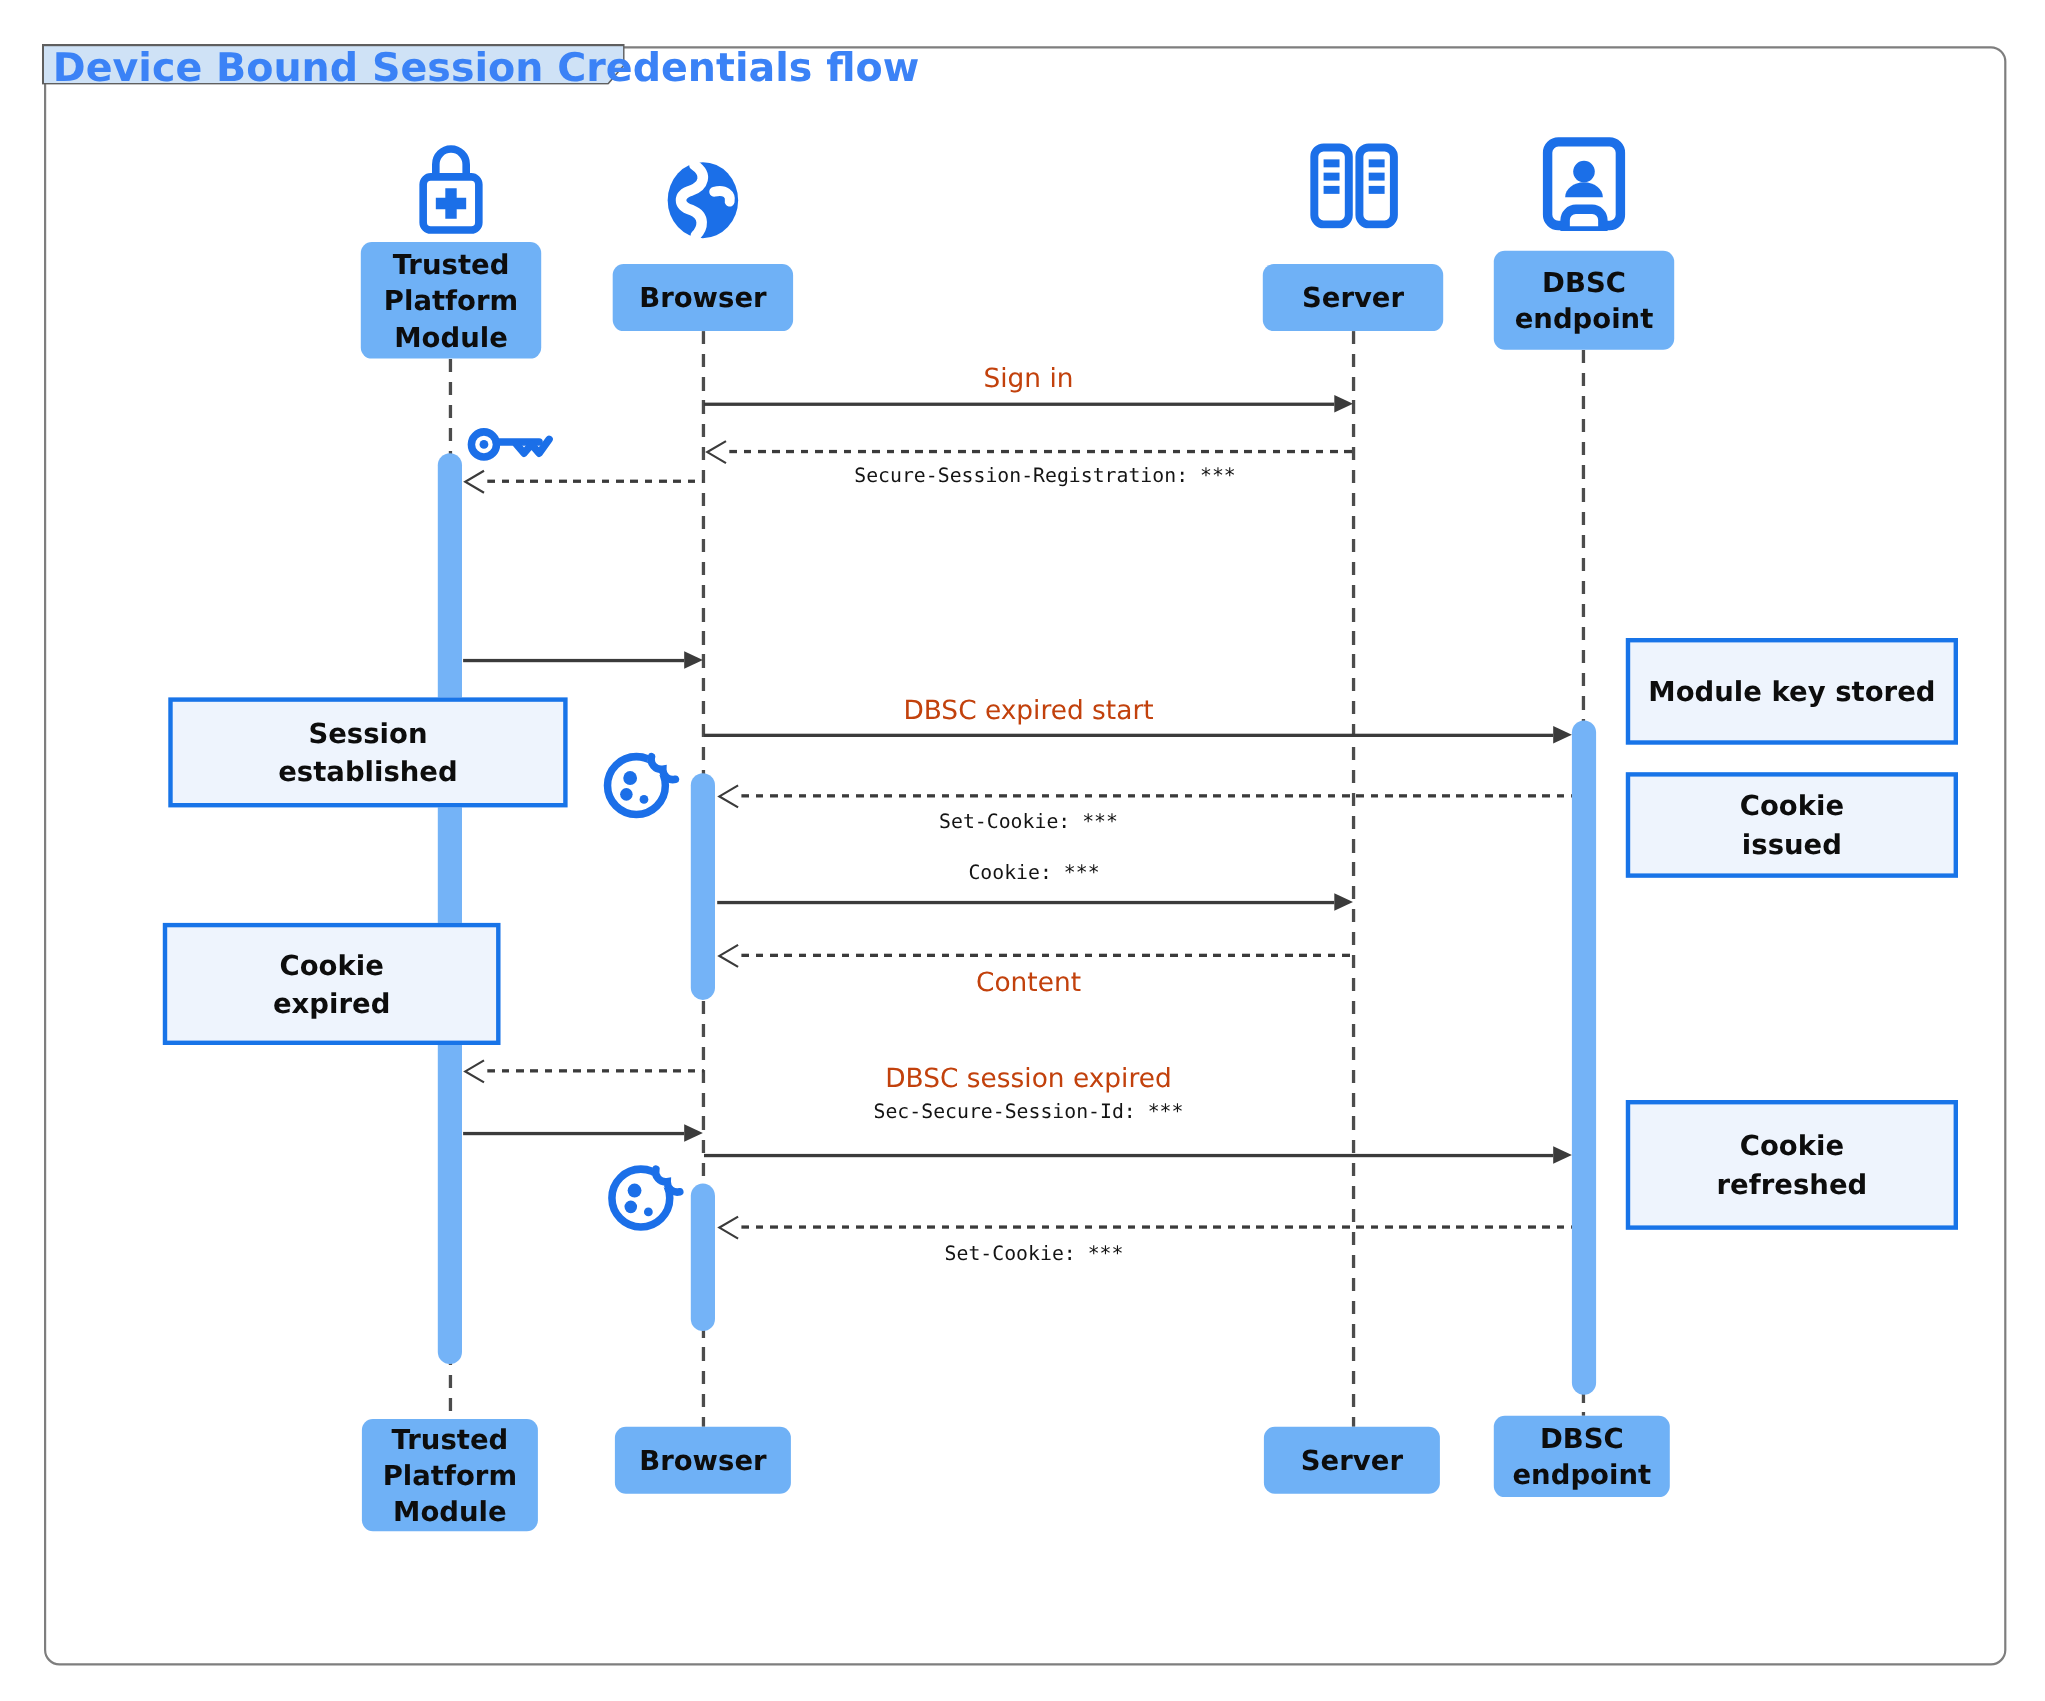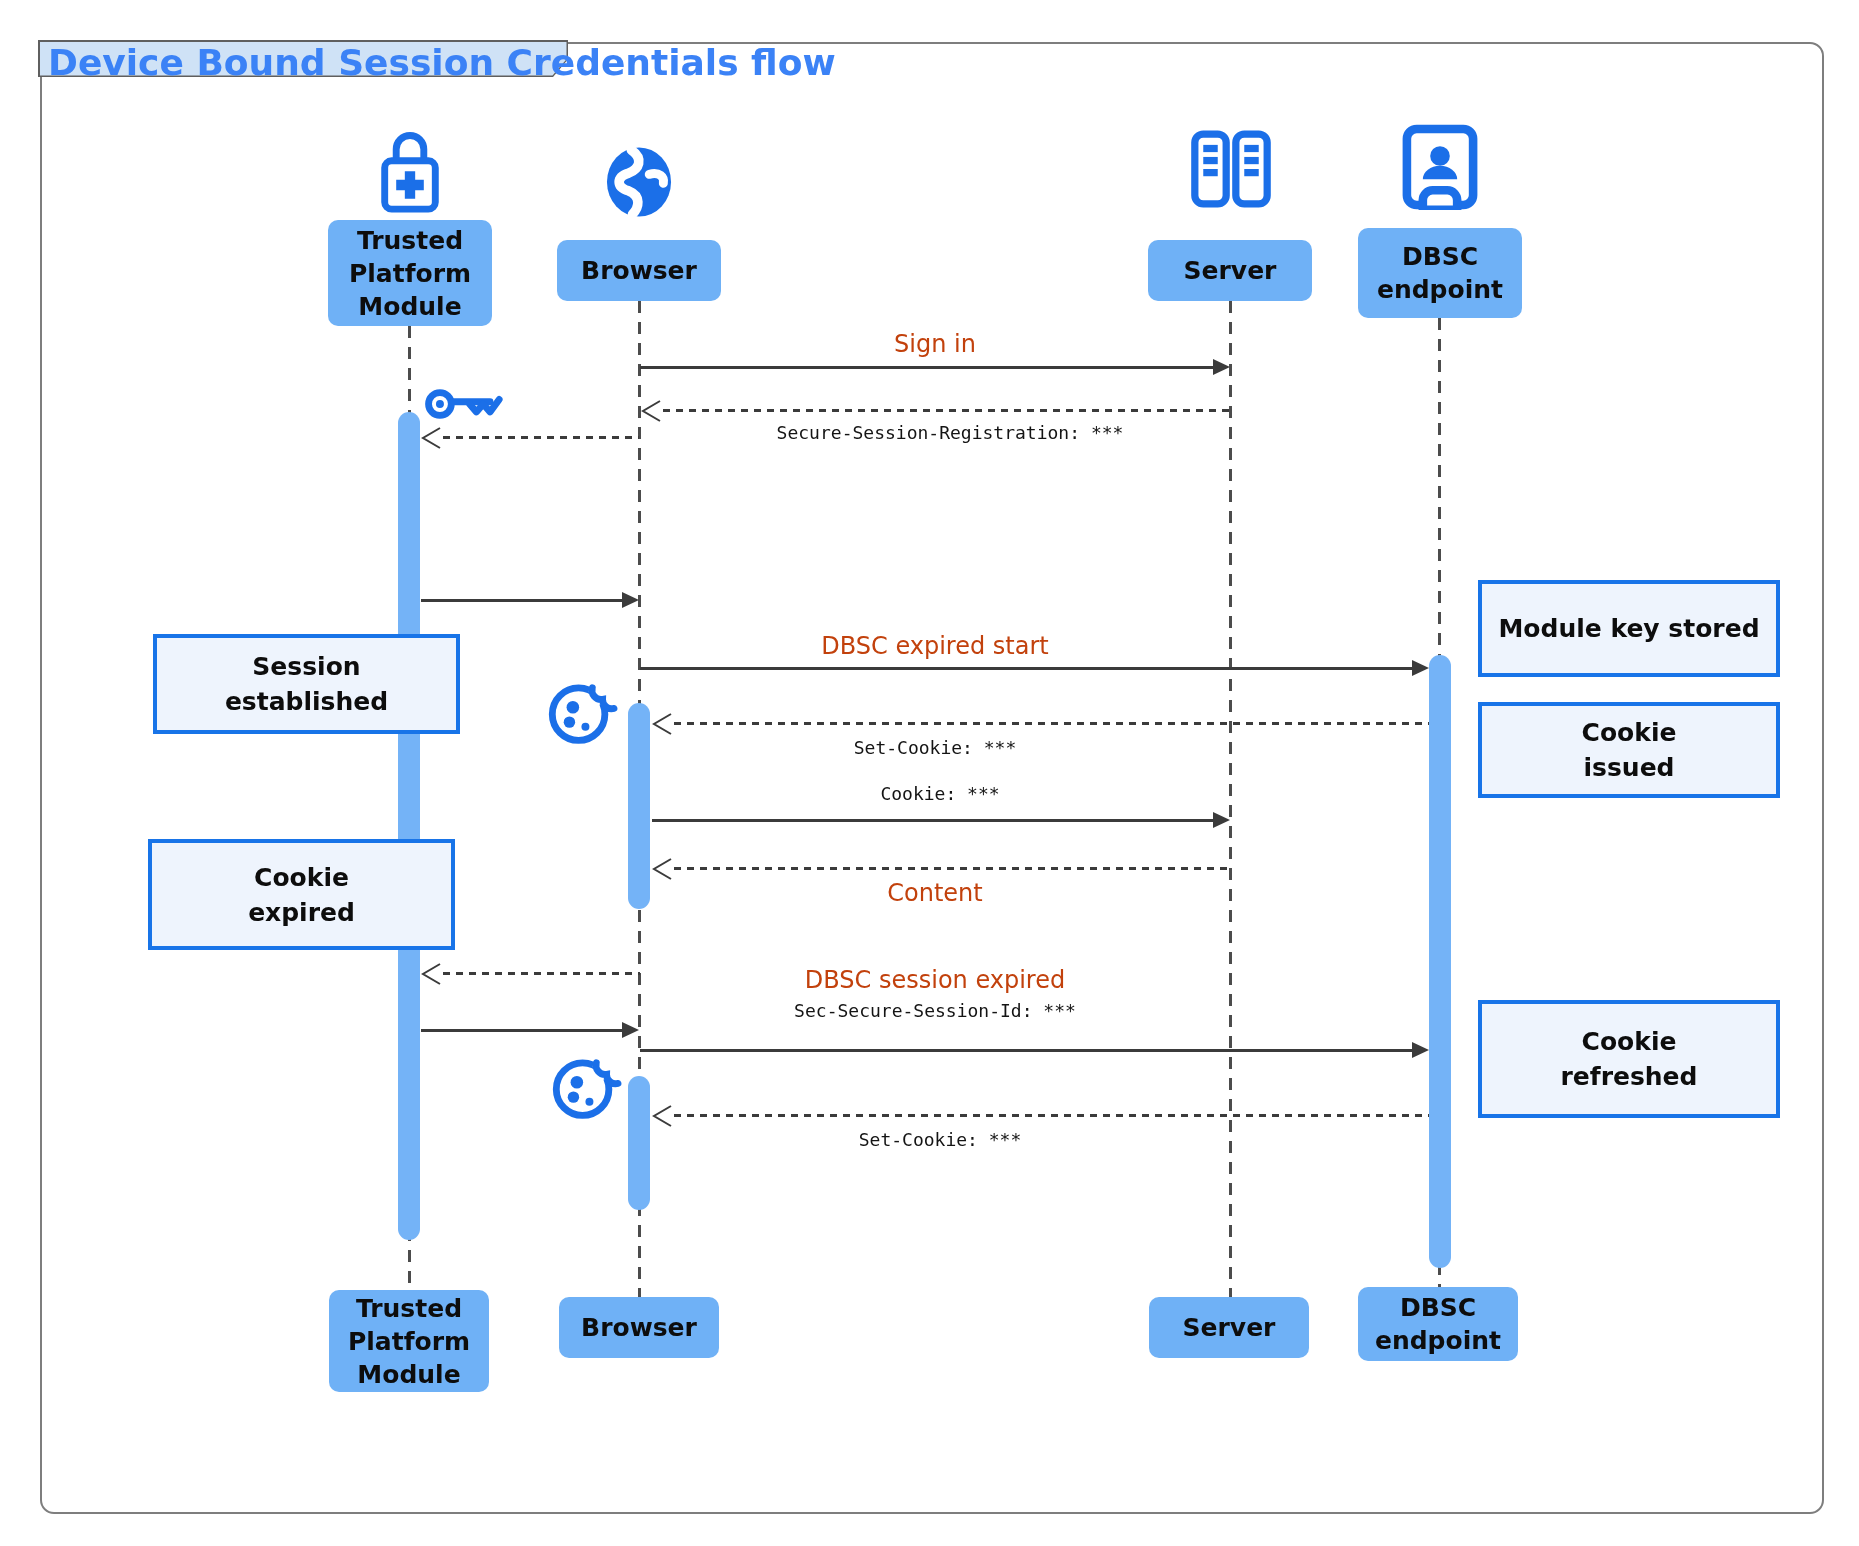--- a/index.html
+++ b/index.html
@@ -104,21 +104,21 @@
   </svg>
   <svg class="abs icon" style="left:549px;top:1056px" width="74" height="64" viewBox="0 0 64 56">
     <circle cx="29" cy="29" r="23" fill="#fff" stroke="currentColor" stroke-width="6"></circle>
     <circle cx="50" cy="9" r="12" fill="#fff"></circle>
     <path d="M41 6 a8 8 0 0 0 9 10 a8 8 0 0 0 10 8" fill="none" stroke="currentColor" stroke-width="6" stroke-linecap="round"></path>
     <circle cx="24" cy="23" r="5.5" fill="currentColor"></circle>
     <circle cx="21" cy="36" r="5" fill="currentColor"></circle>
     <circle cx="35" cy="40" r="3.5" fill="currentColor"></circle>
   </svg>
 
-  <div class="abs note" style="left:153px;top:634px;width:307px;height:100px">Session
+  <div class="abs note" style="left:153px;top:634px;width:363px;height:100px">Session
 established</div>
   <div class="abs note" style="left:148px;top:839px;width:307px;height:111px">Cookie
 expired</div>
   <div class="abs note" style="left:1478px;top:580px;width:302px;height:97px">Module key stored</div>
   <div class="abs note" style="left:1478px;top:702px;width:302px;height:96px">Cookie
 issued</div>
   <div class="abs note" style="left:1478px;top:1000px;width:302px;height:118px">Cookie
 refreshed</div>
 
   <div class="abs mlabel" style="left:935px;top:330px">Sign in</div>

